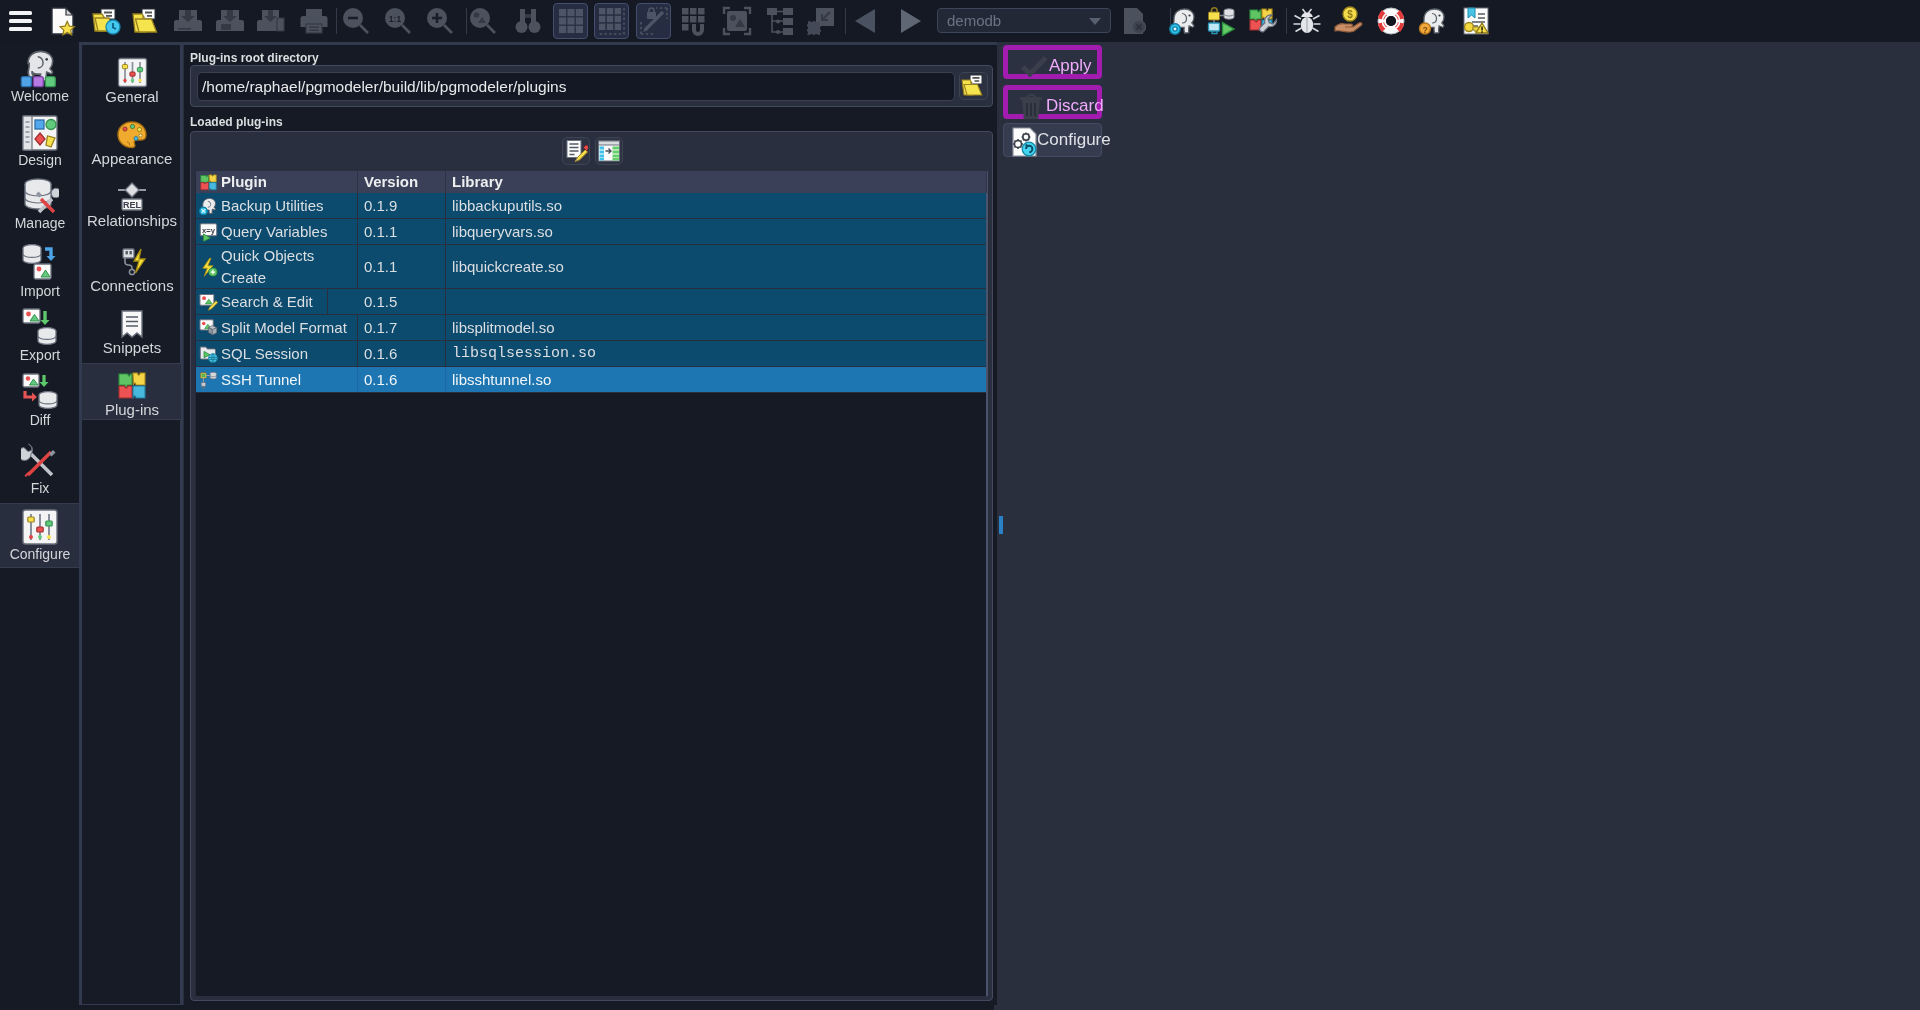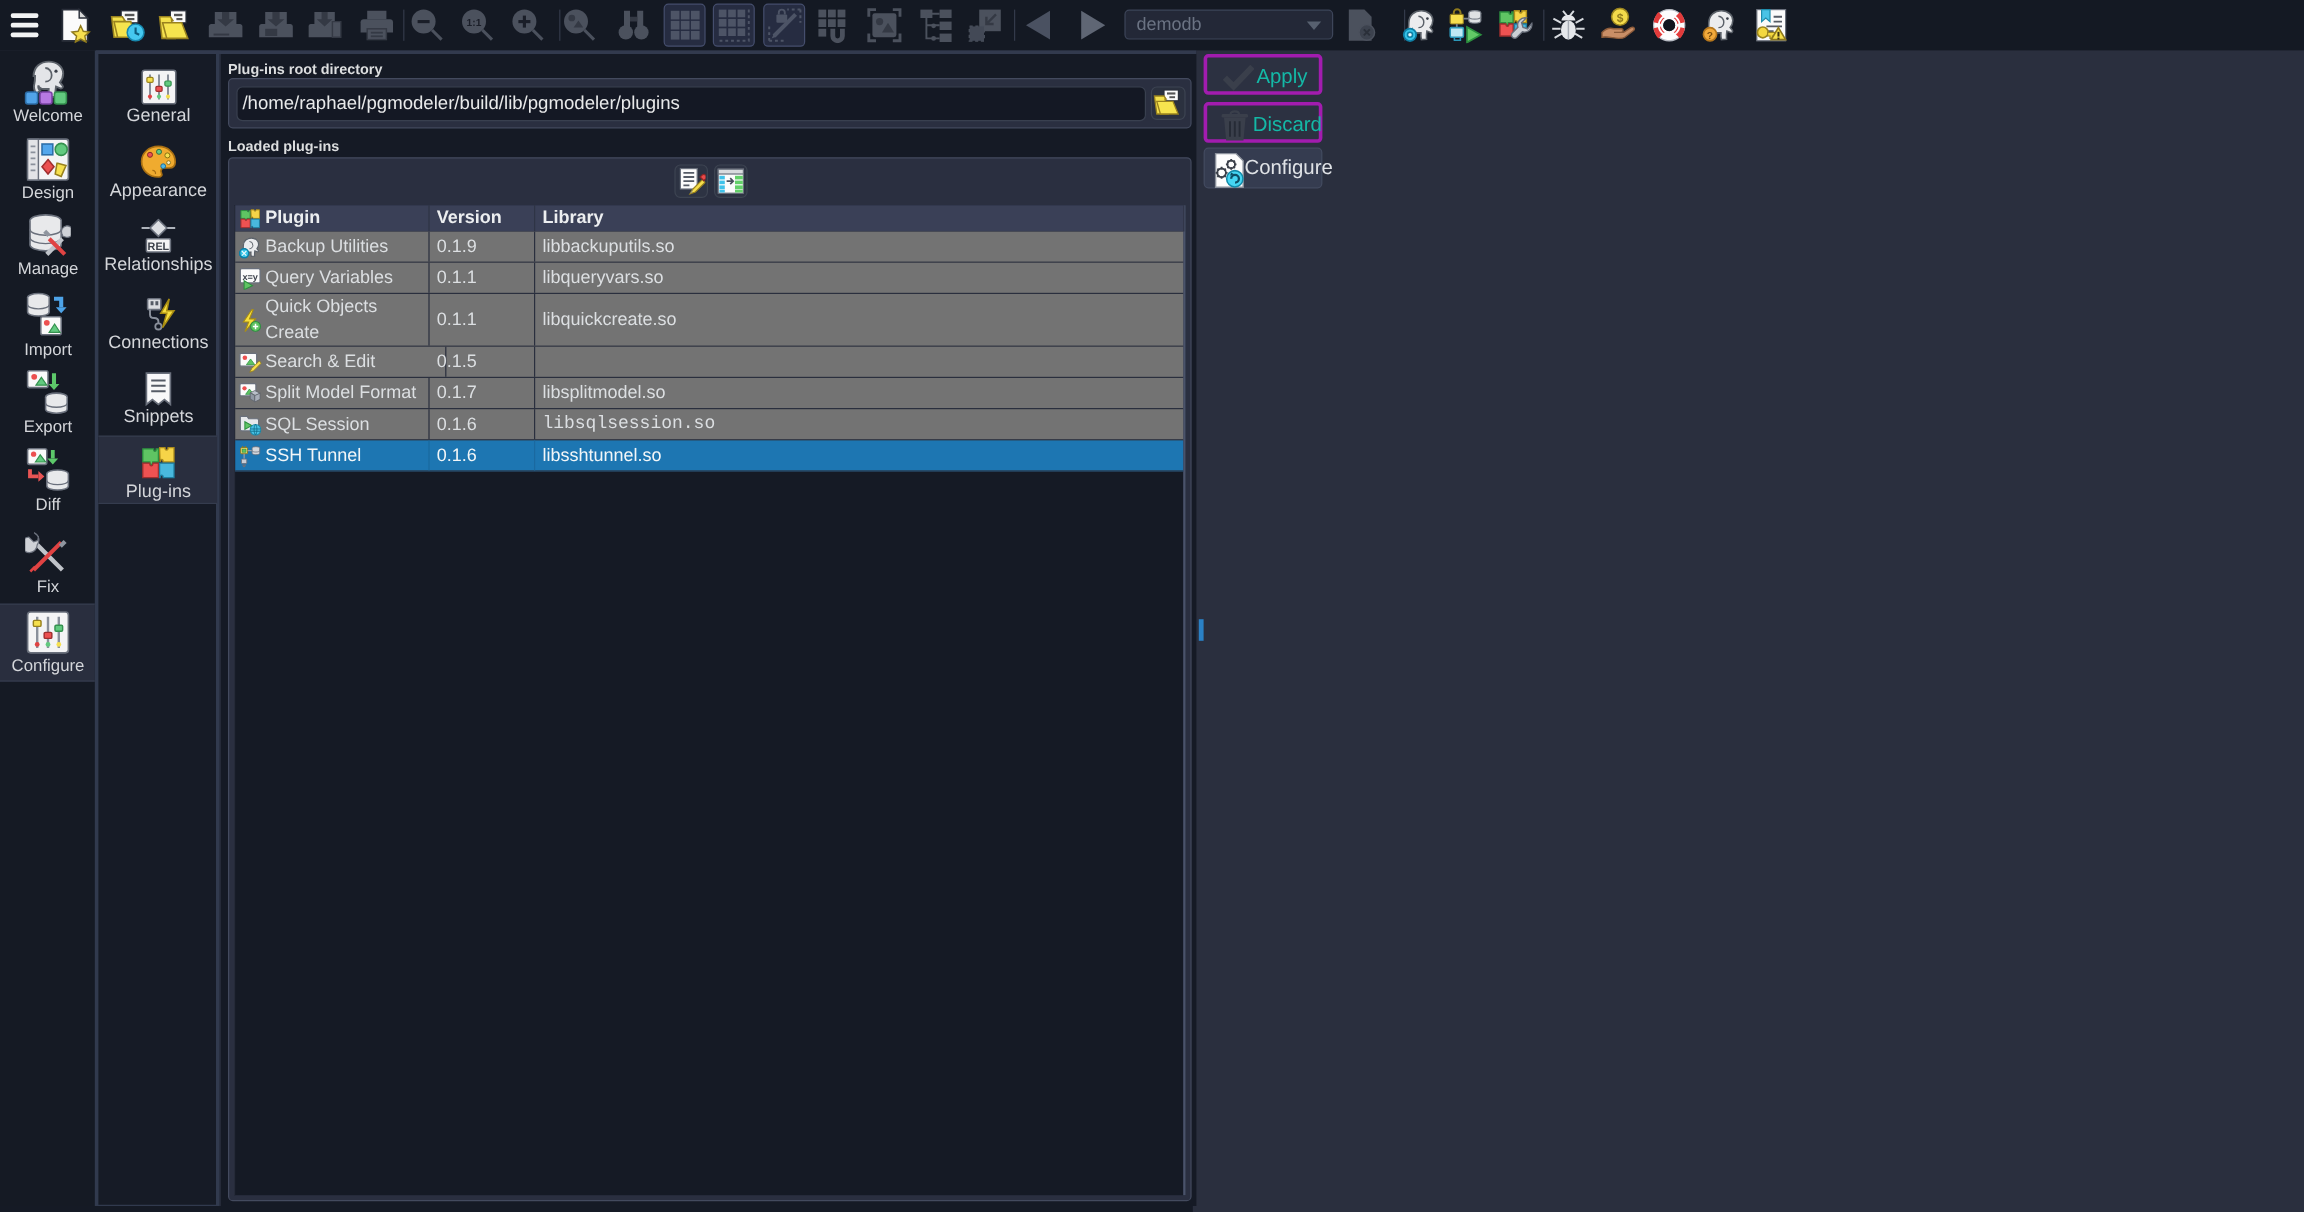--- a/index.html
+++ b/index.html
@@ -22,27 +22,27 @@
 #panel { position:absolute; left:184px; top:42px; width:813px; height:963px; background:#151a25; }
 .grouplabel { position:absolute; font-size:12px; font-weight:bold; color:#dcdedf; }
 #gb1 { position:absolute; left:6px; top:23px; width:803px; height:42px; background:#2a2f40; border:1px solid #434a5e; border-radius:4px; }
 #pathinput { position:absolute; left:6px; top:6px; width:758px; height:29px; background:#141824; border:1px solid #39404f; border-radius:5px; color:#e8e9ea; font-size:15.5px; line-height:27px; padding-left:4px; }
 #folderbtn { position:absolute; left:768px; top:6px; width:29px; height:28px; background:#2b313f; border:1px solid #3d4452; border-radius:5px; }
 #gb2 { position:absolute; left:6px; top:89px; width:803px; height:870px; background:#2a2f40; border:1px solid #434a5e; border-radius:4px; }
 .gbtn { position:absolute; top:5px; width:28px; height:28px; background:#2d3343; border:1px solid #3d4452; border-radius:5px; }
 #table { position:absolute; left:4px; top:39px; width:793px; height:825px; background:#151a25; border-left:1px solid #252a38; border-right:2px solid #4a536b; }
 #thead { position:absolute; left:0; top:0; width:790px; height:22px; background:#3a4057; color:#eceef0; font-weight:bold; font-size:15px; }
 .th { position:absolute; top:0; height:22px; line-height:22px; border-right:1px solid #2e3445; }
-.row { position:absolute; left:0; width:790px; background:#737373; border-bottom:1px solid #2a2f3e; color:#dcdfe2; font-size:15px; }
+.row { position:absolute; left:0; width:790px; background:#0c4a6e; border-bottom:1px solid #2a2f3e; color:#dcdfe2; font-size:15px; }
 .cell { position:absolute; top:0; height:100%; border-right:1px solid #2a2f3e; }
 .rowsel { background:#1d76b2 !important; color:#f2f6f8 !important; }
 .rowsel .cell { border-right:1px solid #1a69a0; }
 #rightbtns { position:absolute; left:1003px; top:45px; }
 .rbtn { position:absolute; left:0; width:99px; height:34px; border-radius:4px; font-size:17px; }
-.rbtn.dis { background:#2c3141; border:3px solid #a21caf; color:#14b8a6;text-align:right; }
+.rbtn.dis { background:#2c3141; border:5px solid #a21caf; color:#f0abfc;text-align:right; }
 .rbtn.en { background:#353c50; border:1px solid #434b60; color:#dfe2e6; }
 #splitter { position:absolute; left:999px; top:516px; width:4px; height:18px; background:#2a81c5; }
 #topline { position:absolute; left:80px; top:42px; width:917px; height:3px; background:#323a4e; }
 .ricon { position:absolute; left:3px; top:50%; transform:translateY(-50%); width:19px; height:19px; }
 .ricon svg { display:block; }
 .rbtn svg { position:absolute; }
 .rbtn span { position:absolute; }
 #bottomstrip { position:absolute; left:0px; top:1005px; width:994px; height:5px; background:#151a25; }
 </style>
 </head>
@@ -562,21 +562,21 @@
             <span style="position:absolute;left:25px;top:0;line-height:22px;padding-top:0px;">Quick Objects<br>Create</span>
           </div>
         <div class="cell" style="left:163px;width:87px;line-height:43px;">
             <span style="position:absolute;left:5px;">0.1.1</span>
           </div>
         <div class="cell" style="left:251px;width:540px;border-right:none;line-height:43px;">
             <span style="position:absolute;left:5px;">libquickcreate.so</span>
           </div>
       </div>
       <div class="row" style="top:118px;height:26px;line-height:25px;">
-        <div class="cell" style="left:0;width:176px;">
+        <div class="cell" style="left:0;width:132px;">
             <span class="ricon">
               <svg width="19" height="19" viewBox="0 0 30 30">
                 <rect x="1.5" y="3" width="22" height="17" rx="1.5" fill="#fbfbfb" stroke="#6a707c" stroke-width="1.6"></rect>
                 <circle cx="8" cy="9" r="3" fill="#ec5050"></circle>
                 <path d="M10 18l5.5-7.5L21 18z" fill="#5fc463" stroke="#2c8f3f" stroke-width="1"></path>
                 <path d="M27 13l-10 10-2.5 5 5-2 10-10z" fill="#f6de4c" stroke="#99821e" stroke-width="1.2"></path>
               </svg>
             </span>
             <span style="position:absolute;left:25px;">Search &amp; Edit</span>
           </div>

